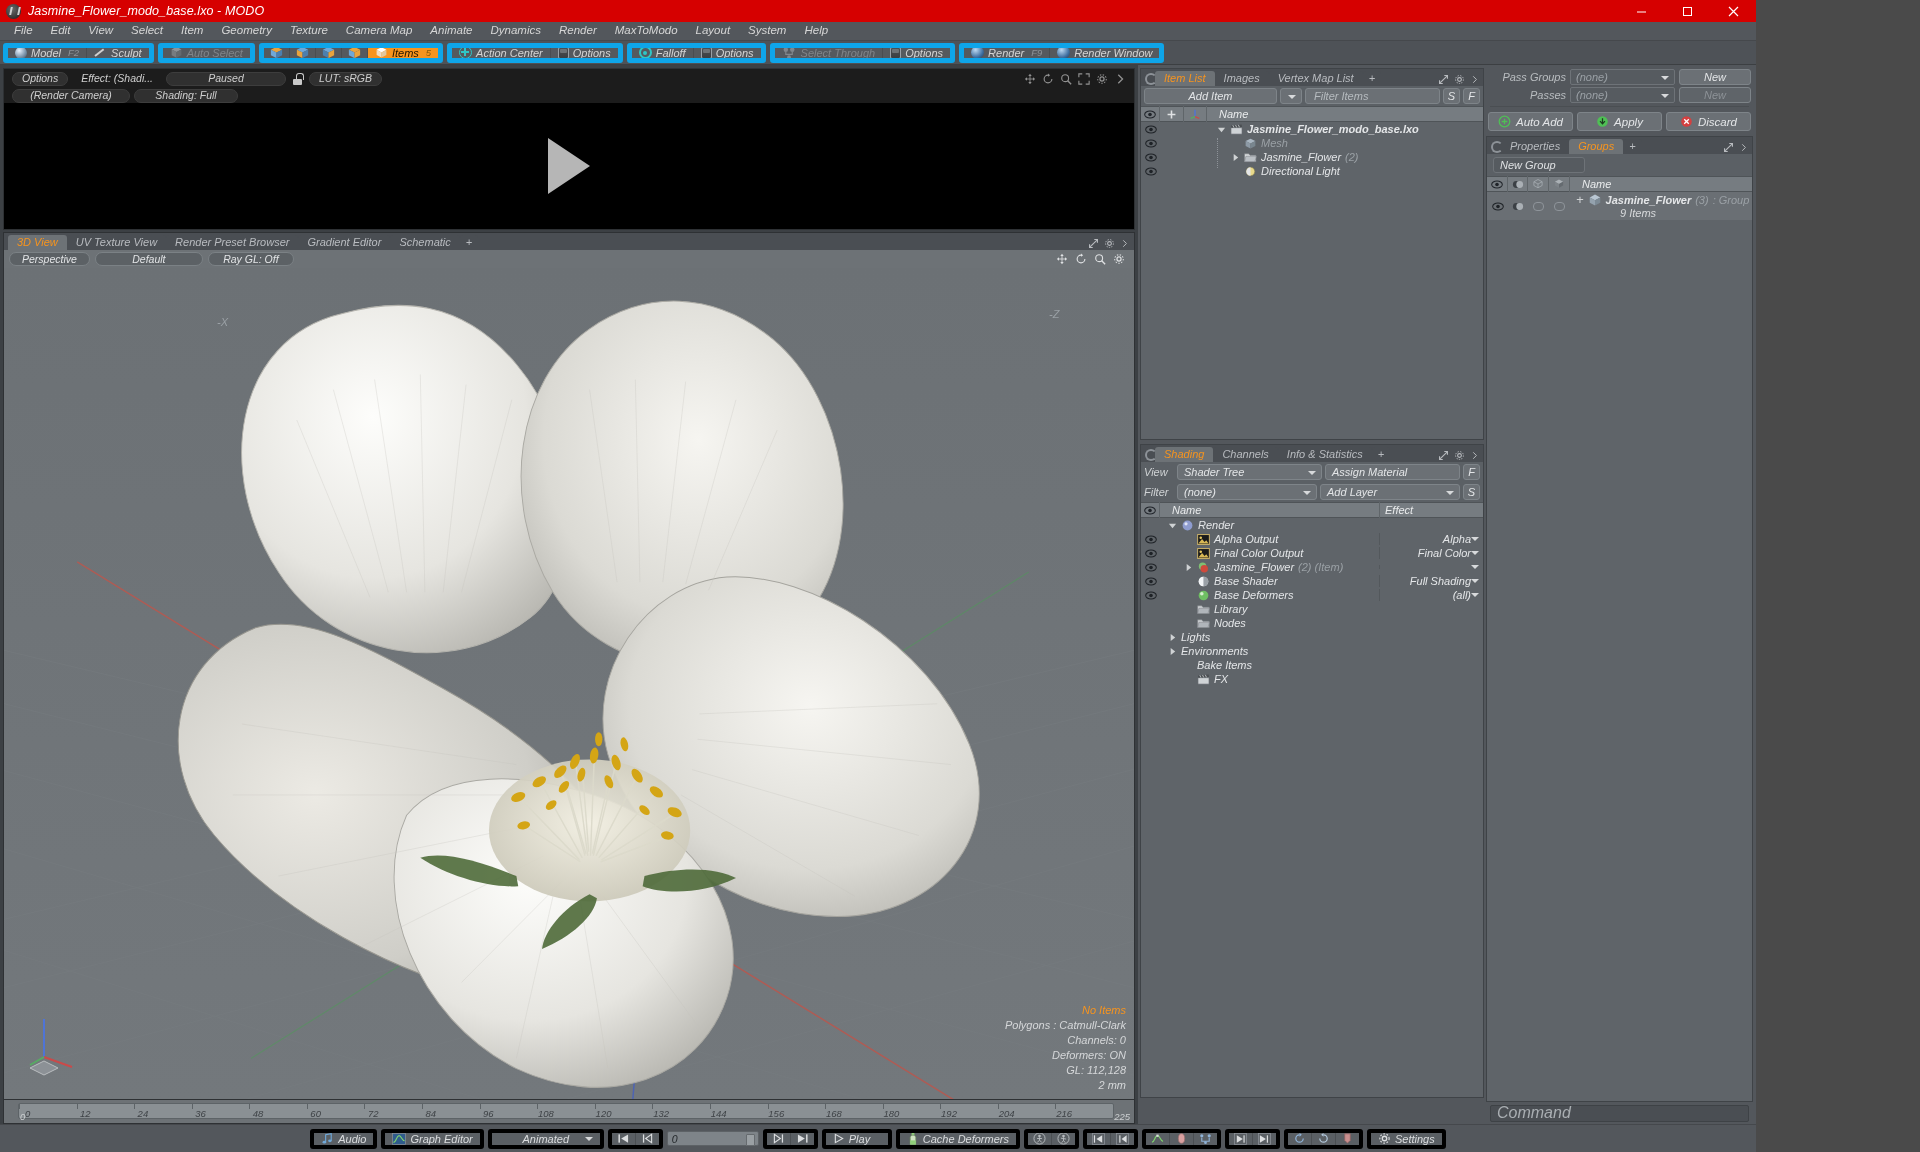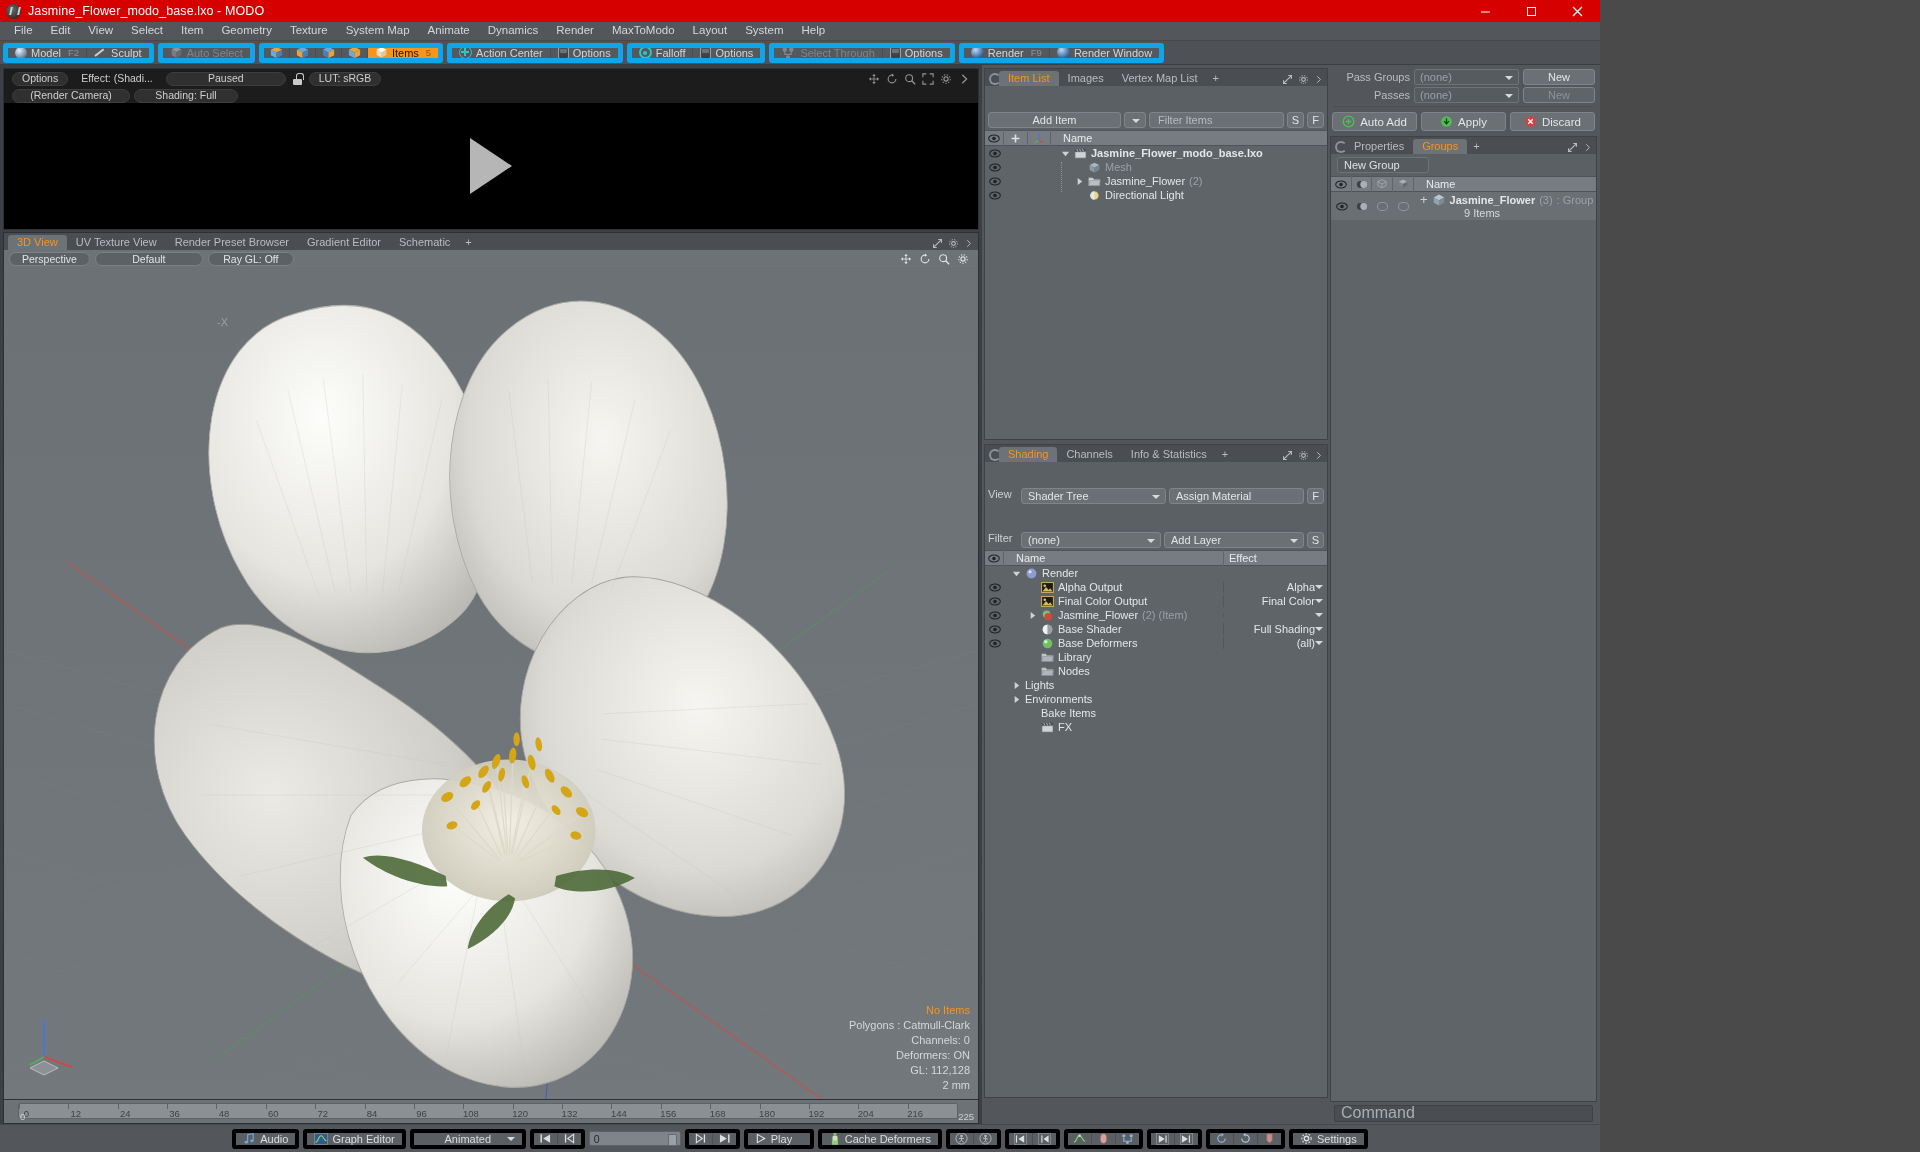--- a/index.html
+++ b/index.html
@@ -3,21 +3,21 @@
 <meta charset="utf-8">
 <style>
   * { box-sizing: border-box; margin: 0; padding: 0; }
   html, body {
     width: 1920px; height: 1152px;
     background: #4a4a4a;
     font-family: "Liberation Sans", sans-serif;
     overflow: hidden;
     -webkit-font-smoothing: antialiased;
   }
-  .app { width: 1600px; height: 1152px; display: flex; flex-direction: column; background: #53575c; }
+  .app { width: 1756px; height: 1152px; display: flex; flex-direction: column; background: #53575c; font-style: italic; }
 
   
   .titlebar {
     height: 22px; background: #d60000; display: flex; align-items: center;
     color: #fff; font-size: 12px; flex: none; position: relative;
   }
   .titlebar .tb-icon {
     width: 15px; height: 15px; border-radius: 50%;
     background: radial-gradient(circle at 40% 35%, #6a6a6a, #1a1a1a);
     margin: 0 7px 0 6px; flex: none; position: relative;
@@ -147,21 +147,21 @@
 
   
   .rightcol { width: 346px; flex: none; display: flex; flex-direction: column; background:#53575c;
       padding: 3px 0 0 2px; }
   .panel { background: #5b6065; border: 1px solid #3f4347; display: flex; flex-direction: column; }
   .p-tabrow { height: 17px; background: #4a4e53; display: flex; align-items: flex-end; padding-left: 14px;
       position: relative; flex: none; }
   .p-tabrow::before { content:""; position:absolute; left:4px; top:4px; width:8px; height:8px;
       border-radius:50%; border:2px solid #8d9298; border-right-color:transparent; }
   .p-tabrow .tr-icons { margin-left: auto; display: flex; gap: 5px; align-items: center; padding: 0 4px 1px 0;}
-  .ctrlrow { display: flex; gap: 3px; padding: 2px 3px; background: #5b6065; flex:none;margin-top:24px; }
+  .ctrlrow { display: flex; align-items: center; gap: 3px; padding: 2px 3px; background: #5b6065; flex:none; }
   .cbtn { background: #6b7075; border: 1px solid #7e8489; border-radius: 3px; color: #e3e5e7;
       font-size: 11px; height: 16px; line-height: 14px; padding: 0 6px; display:flex;align-items:center;
       justify-content:center; white-space:nowrap; }
   .cbtn.grow { flex: 1; }
   .cbtn.sq { width: 17px; padding: 0; }
   .cbtn.drop { position: relative; padding-right: 16px; }
   .caret { width:0;height:0;border-left:4px solid transparent;border-right:4px solid transparent;
       border-top:4px solid #d7d9db; }
   .cbtn.drop .caret { position:absolute; right:5px; top:6px; }
   .lbl { font-size: 11px; color: #cfd2d4; width: 30px; flex:none; }
@@ -251,21 +251,21 @@
   </div>
 
   <div class="menubar">
     <div class="menu-item">File</div>
     <div class="menu-item">Edit</div>
     <div class="menu-item">View</div>
     <div class="menu-item">Select</div>
     <div class="menu-item">Item</div>
     <div class="menu-item">Geometry</div>
     <div class="menu-item">Texture</div>
-    <div class="menu-item">System Map</div>
+    <div class="menu-item">Camera Map</div>
     <div class="menu-item">Animate</div>
     <div class="menu-item">Dynamics</div>
     <div class="menu-item">Render</div>
     <div class="menu-item">MaxToModo</div>
     <div class="menu-item">Layout</div>
     <div class="menu-item">System</div>
     <div class="menu-item">Help</div>
   </div>
 
   <div class="modebar">

